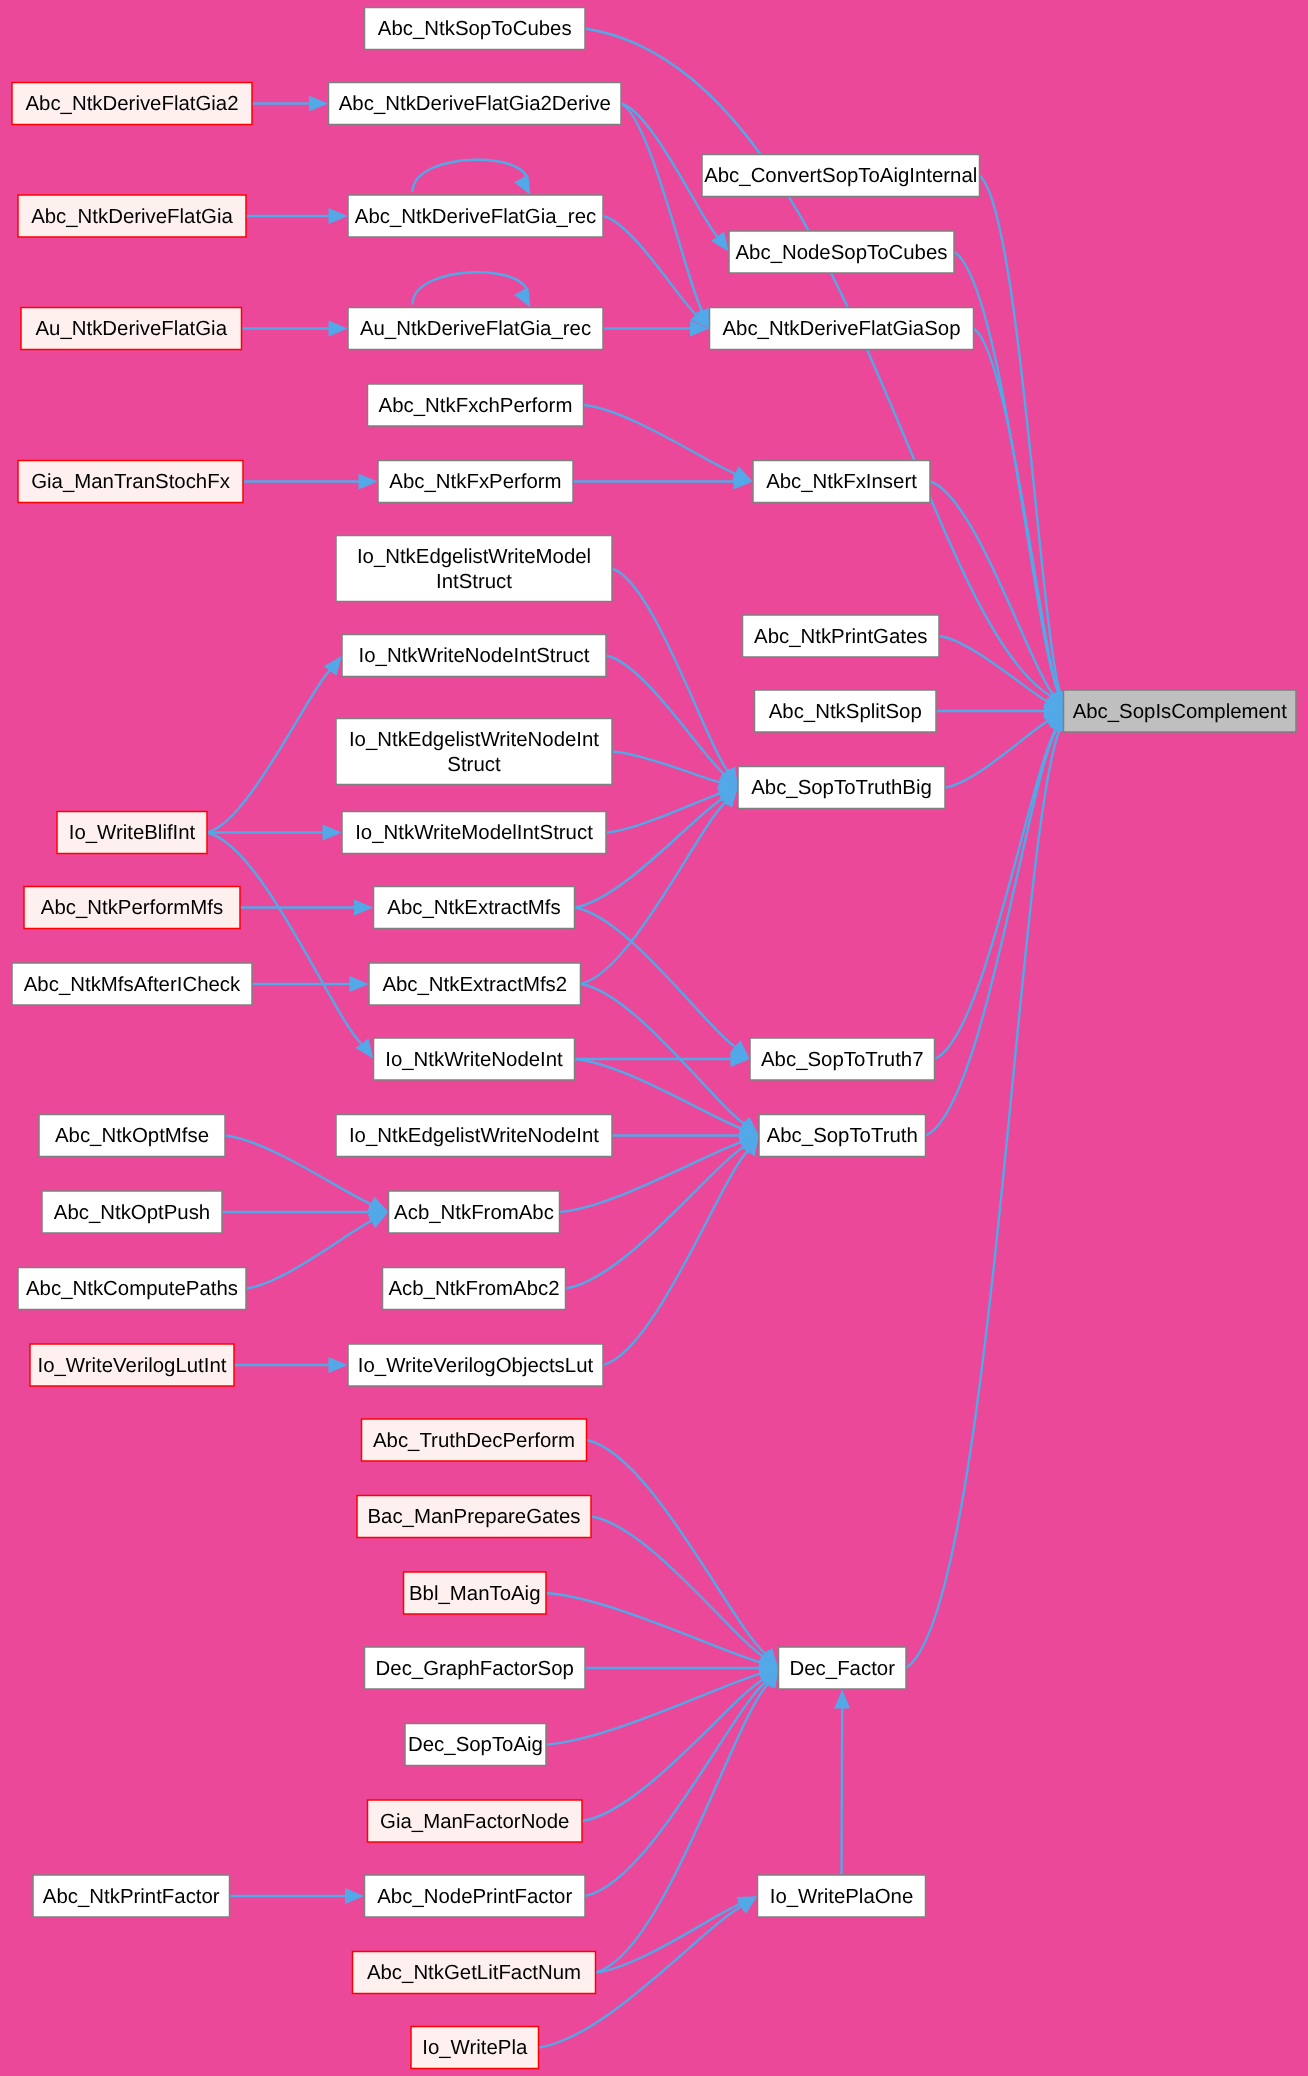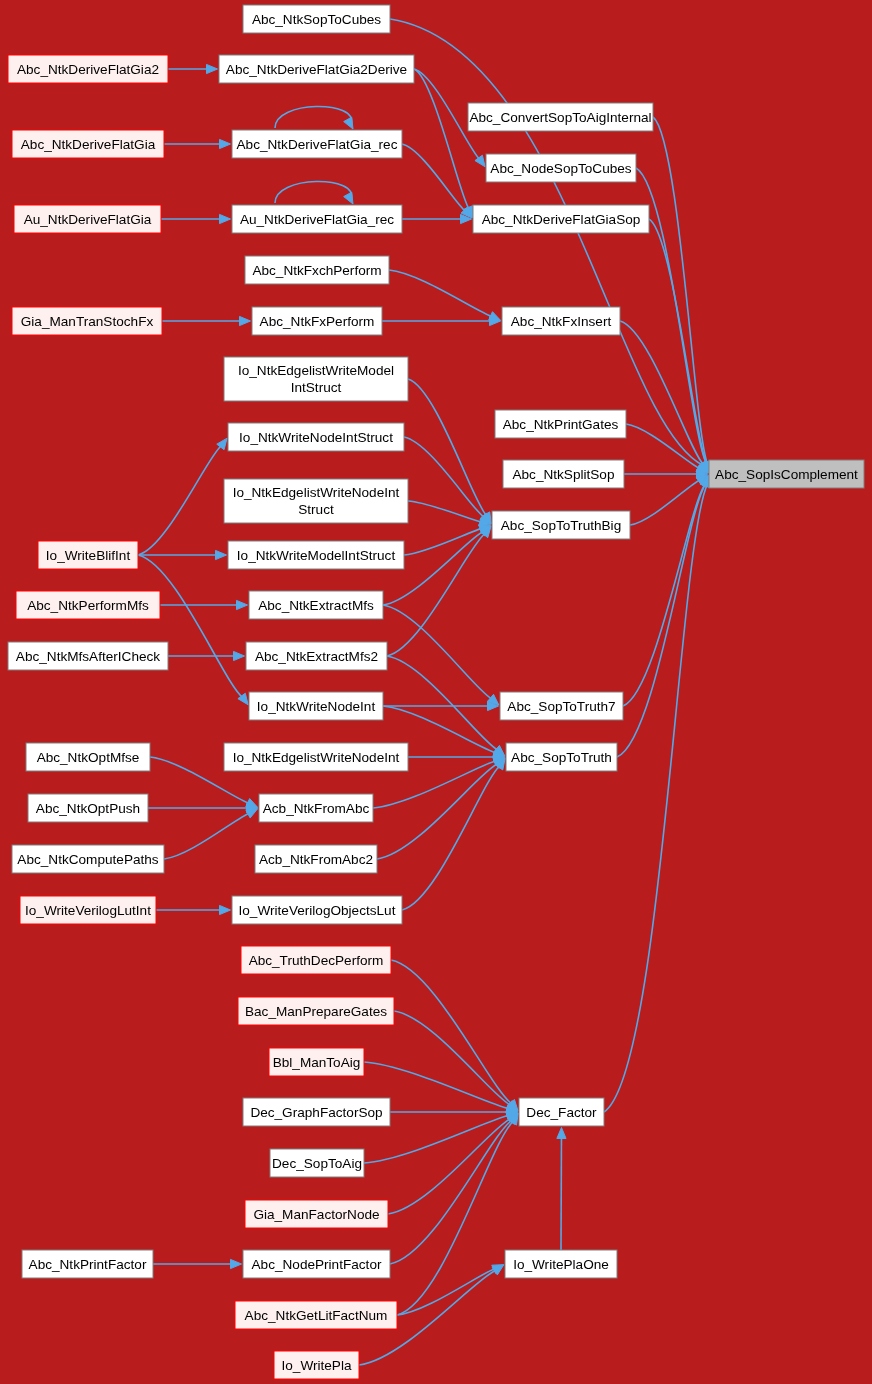--- a/index.html
+++ b/index.html
@@ -4,21 +4,21 @@
 <style>
   html, body {
     margin: 0;
     padding: 0;
     background: #000000;
   }
   #canvas-wrap {
     position: relative;
     width: 872px;
     height: 1384px;
-    background: #b91c1c;
+    background: #ec4899;
     overflow: hidden;
   }
   svg.graph {
     position: absolute;
     top: 0;
     left: 0;
     width: 872px;
     height: 1384px;
     display: block;
   }

